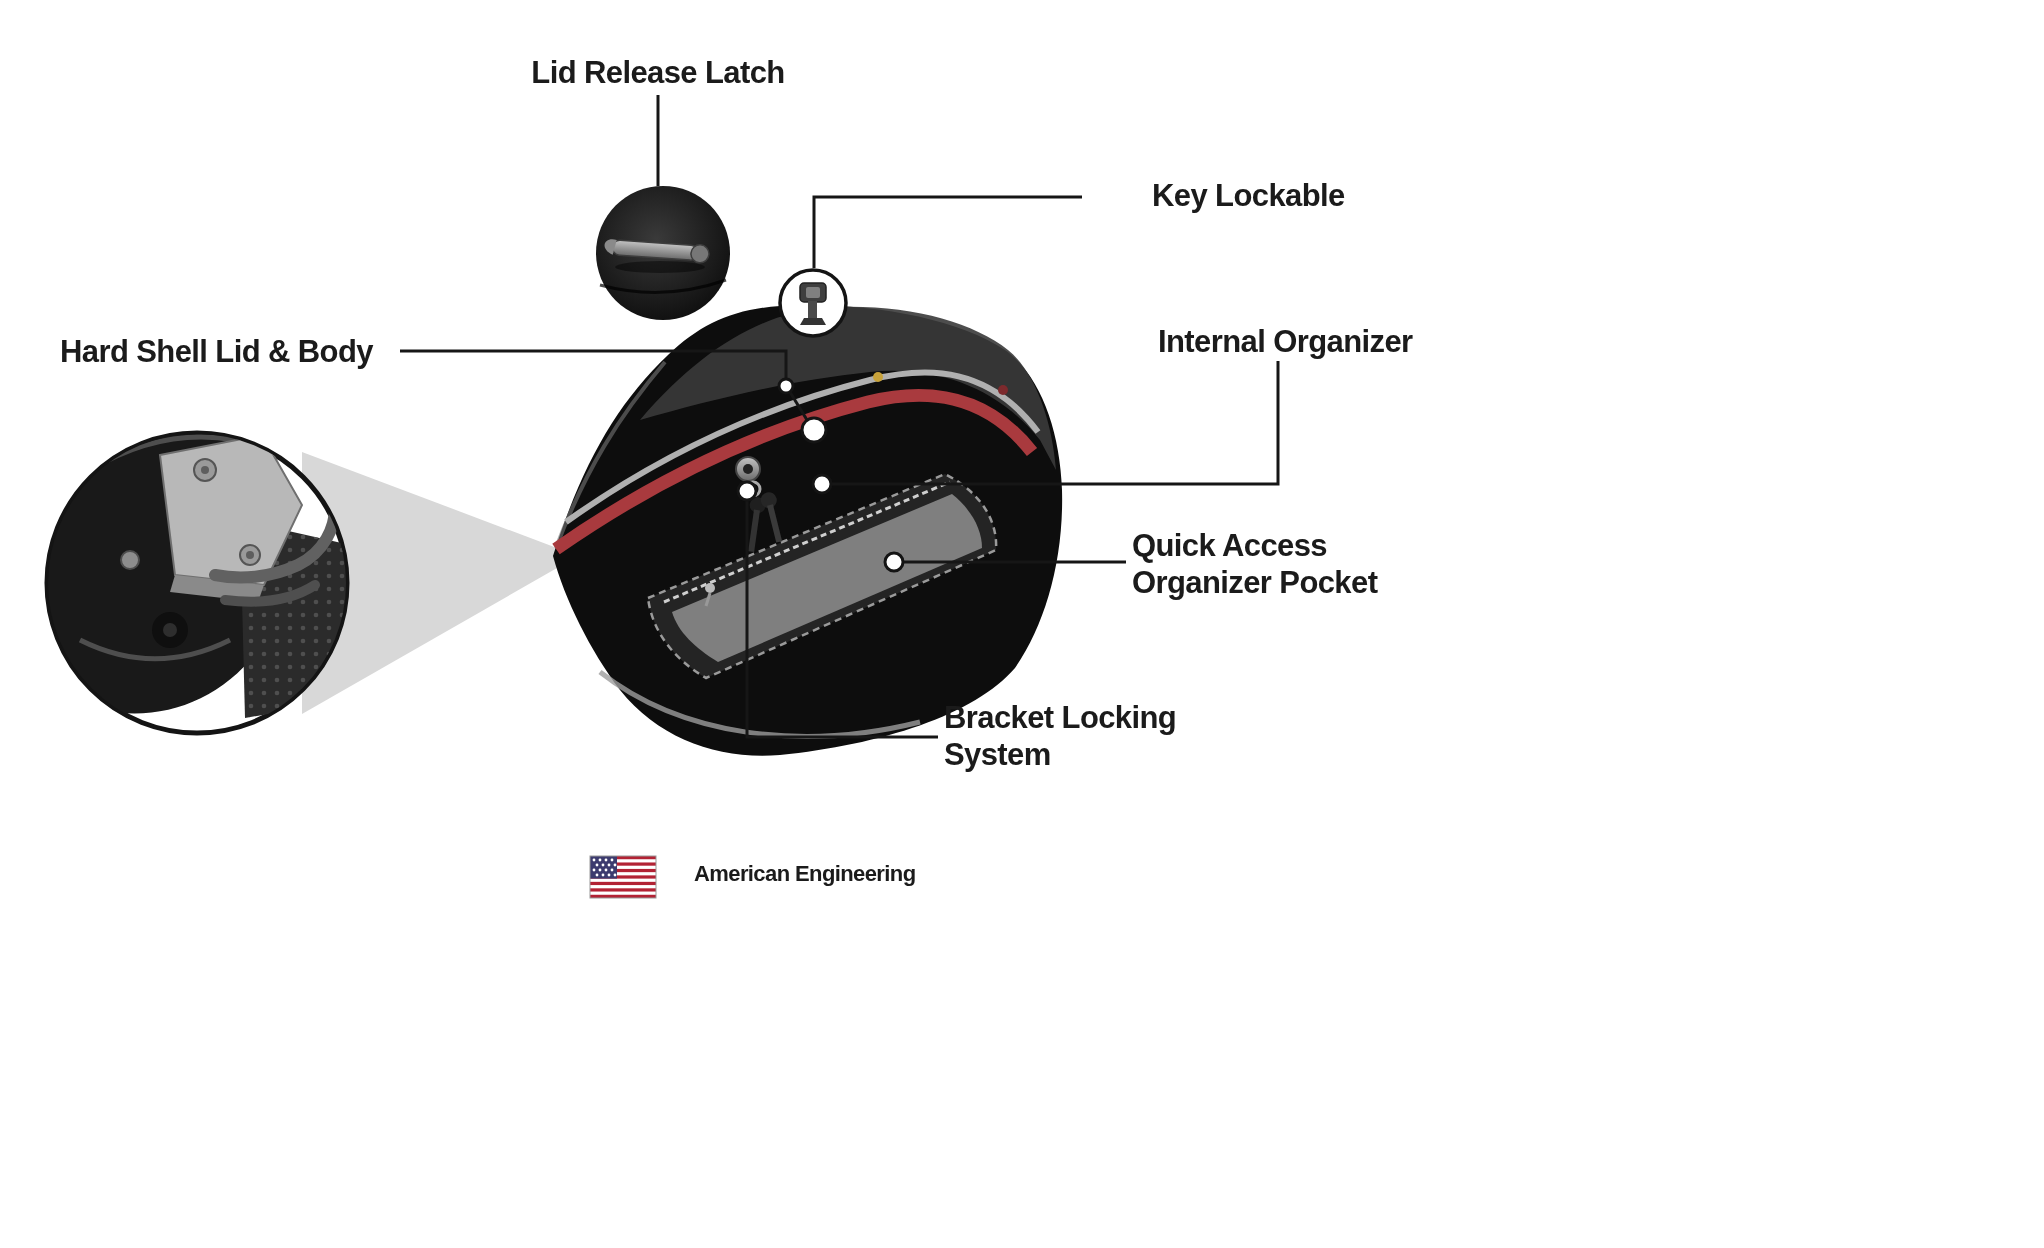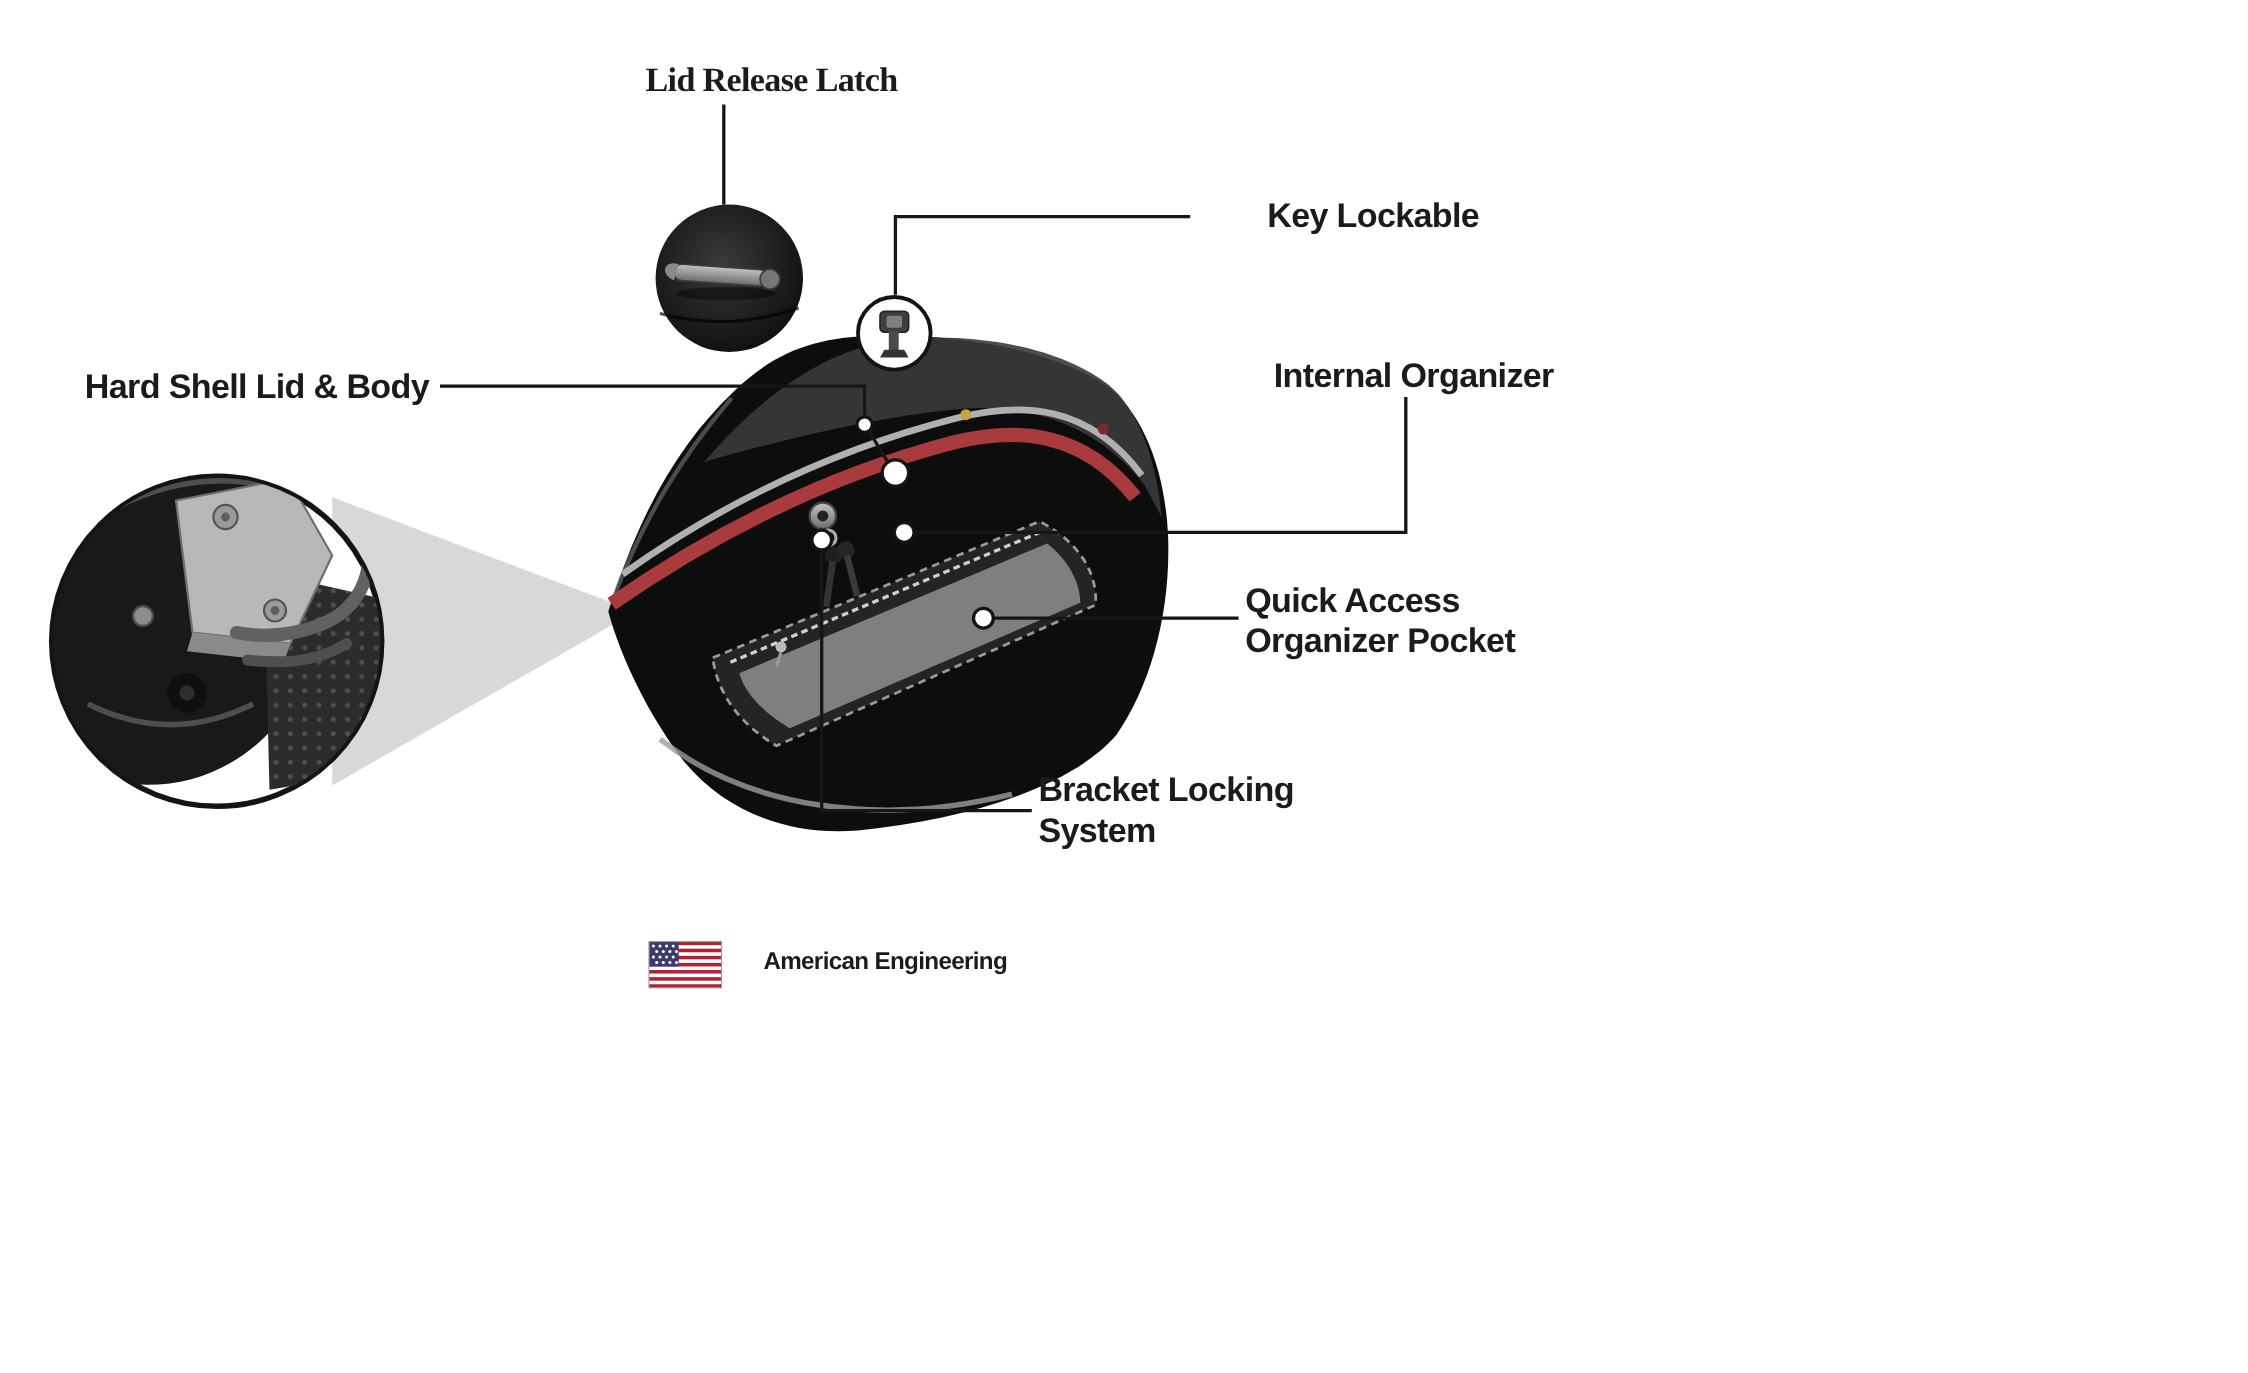--- a/index.html
+++ b/index.html
@@ -2,22 +2,22 @@
 <html><head>
 <meta charset="utf-8">
 <style>
   html,body{margin:0;padding:0;background:#ffffff;}
   .canvas{position:relative;width:2044px;height:1248px;background:#ffffff;overflow:hidden;
           font-family:"Liberation Sans",sans-serif;}
   .art{position:absolute;left:0;top:0;}
   .label{position:absolute;font-family:"Liberation Sans",sans-serif;font-weight:700;
          font-size:31px;color:#1b1b1b;letter-spacing:-0.6px;line-height:1.18;
          white-space:pre-line;}
-  .label.center{text-align:right;font-family:Liberation Serif, serif;}
-  .label.right{text-align:right;}
+  .label.center{text-align:center;}
+  .label.right{text-align:left;}
   .label.big{font-size:22px;}
 </style>
 </head>
 <body>
 
 <div class="canvas">
 
   <svg class="art" width="2044" height="1248" viewBox="0 0 2044 1248">
     <defs>
       <linearGradient id="mg" x1="0" y1="0" x2="0" y2="1">

